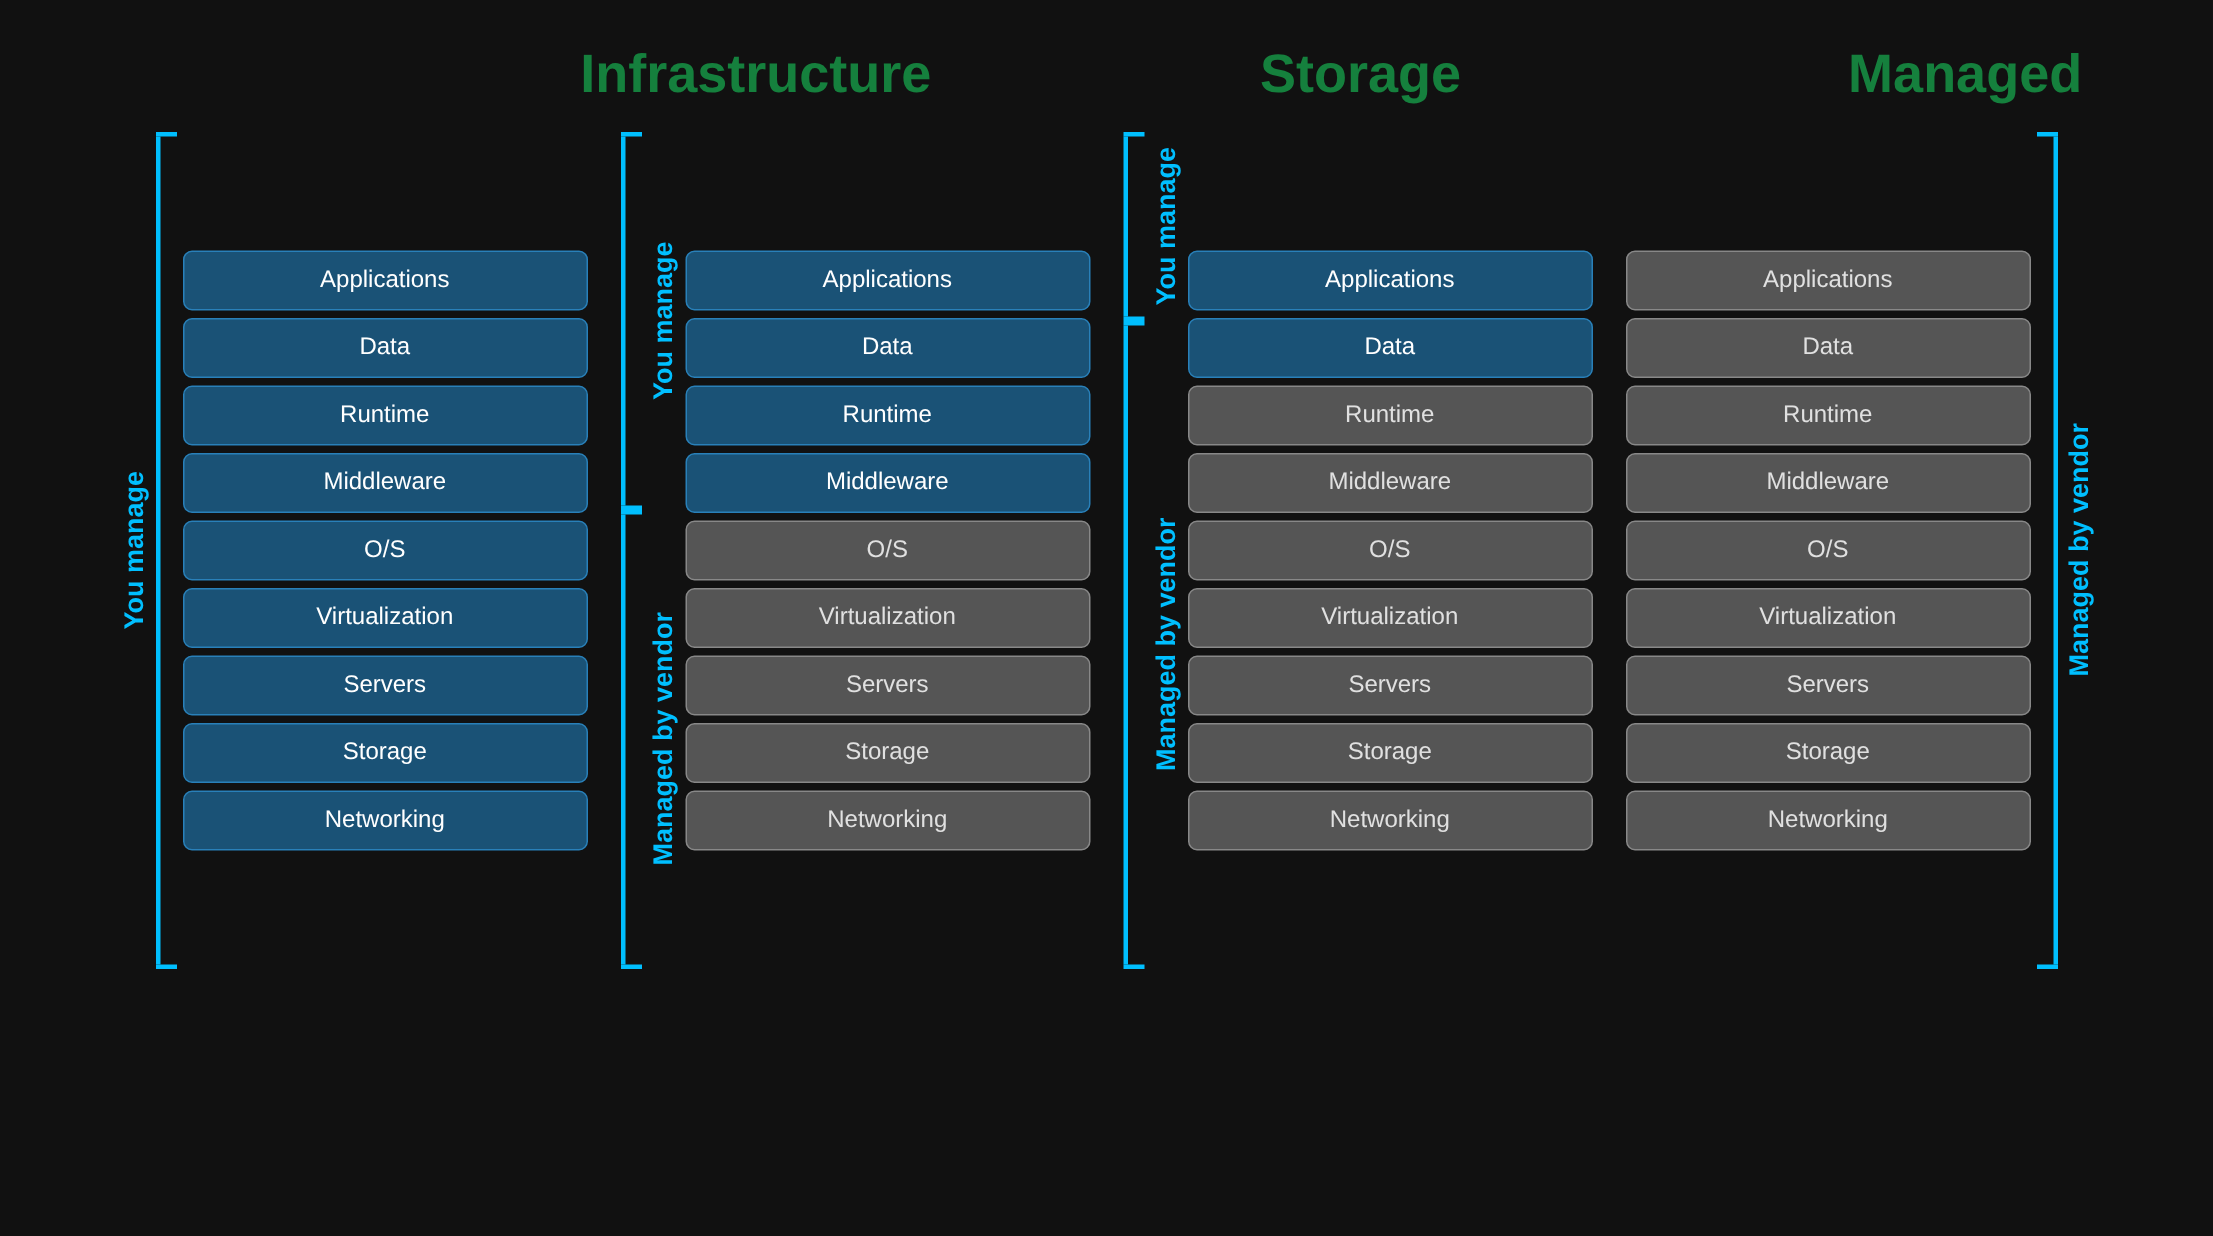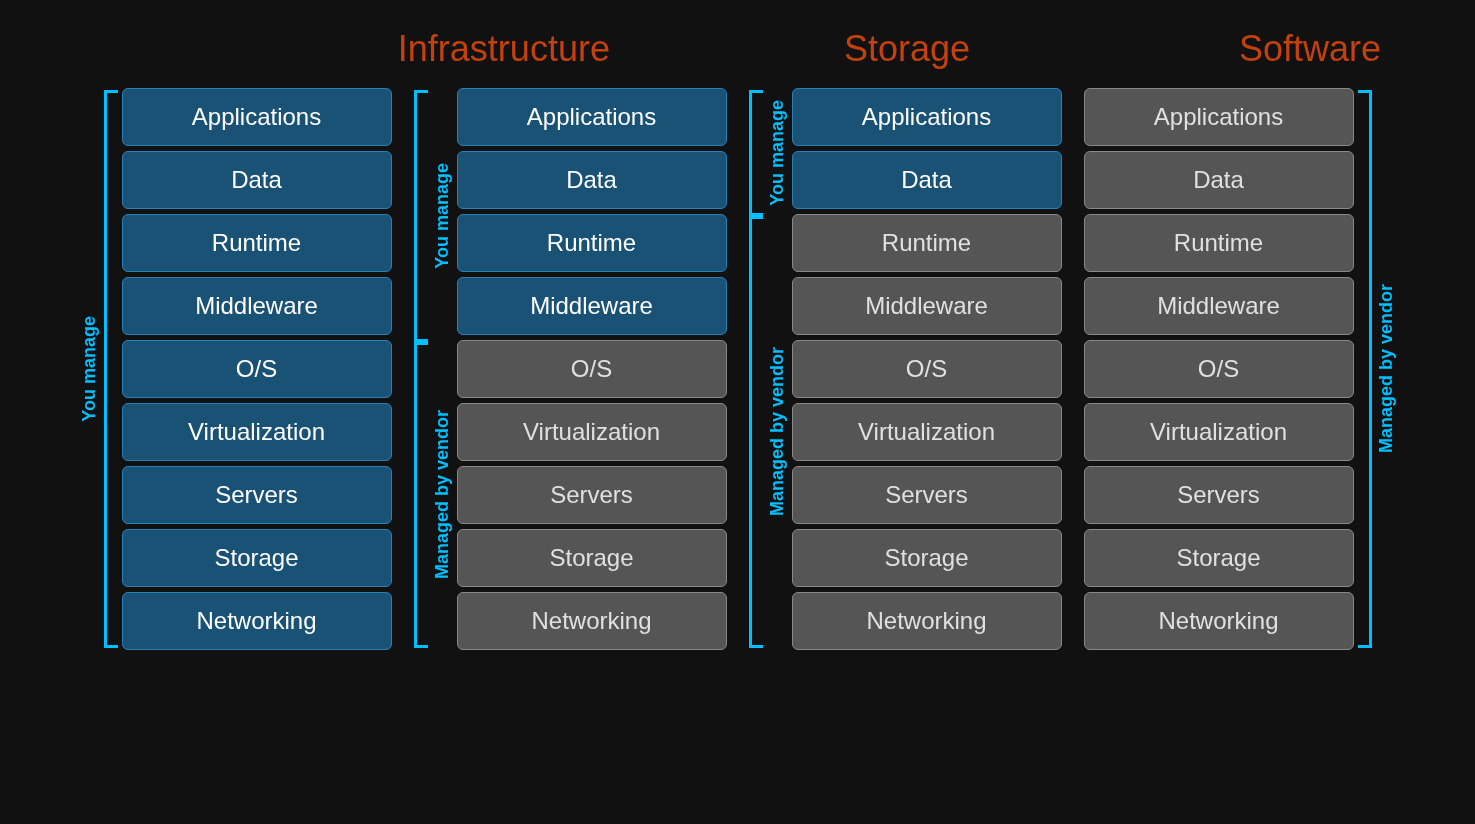--- a/index.html
+++ b/index.html
@@ -28,22 +28,22 @@
       display: flex;
       width: 100%;
       justify-content: center;
       margin-top: 28px;
       margin-bottom: 18px;
     }
 
     .col-header {
       text-align: center;
       font-size: 36px;
-      font-weight: 400;
-      color: #c2410c;
+      font-weight: 700;
+      color: #15803d;
       width: 360px;
     }
 
     .rotated-label {
       writing-mode: vertical-rl;
       transform: rotate(180deg);
       font-size: 18px;
       font-weight: 600;
       color: #00BFFF;
       white-space: nowrap;
@@ -54,25 +54,25 @@
 
     .stack {
       display: flex;
       flex-direction: column;
       gap: 5px;
       width: 270px;
     }
 
     .row-box {
       width: 270px;
-      height: 58px;
+      height: 40px;
       display: flex;
       align-items: center;
       justify-content: center;
-      font-size: 24px;
+      font-size: 16px;
       font-weight: 400;
       color: white;
       border-radius: 6px;
       border: 1.5px solid #555;
     }
 
     .blue-box {
       background-color: #1a5276;
       border-color: #2980b9;
     }
@@ -87,21 +87,21 @@
 <body>
 
 <div class="main-container">
 
   <div class="header-row">
     <div style="width:370px;"></div>
     <div class="col-header">Infrastructure</div>
     <div style="width:80px;"></div>
     <div class="col-header">Storage</div>
     <div style="width:80px;"></div>
-    <div class="col-header">Software</div>
+    <div class="col-header">Managed</div>
   </div>
 
   <div style="display:flex; flex-direction:row; align-items:center; justify-content:center; width:100%; padding: 0 20px; gap:0;">
 
     <div style="display:flex; flex-direction:row; align-items:center;">
 
       <div style="display:flex; flex-direction:row; align-items:center; margin-right:4px;">
         <span class="rotated-label">You manage</span>
         <div style="display:flex; flex-direction:column; align-items:flex-start; height:558px; margin-left:4px;">
           <div style="height:3px; width:14px; background:#00BFFF;"></div>

